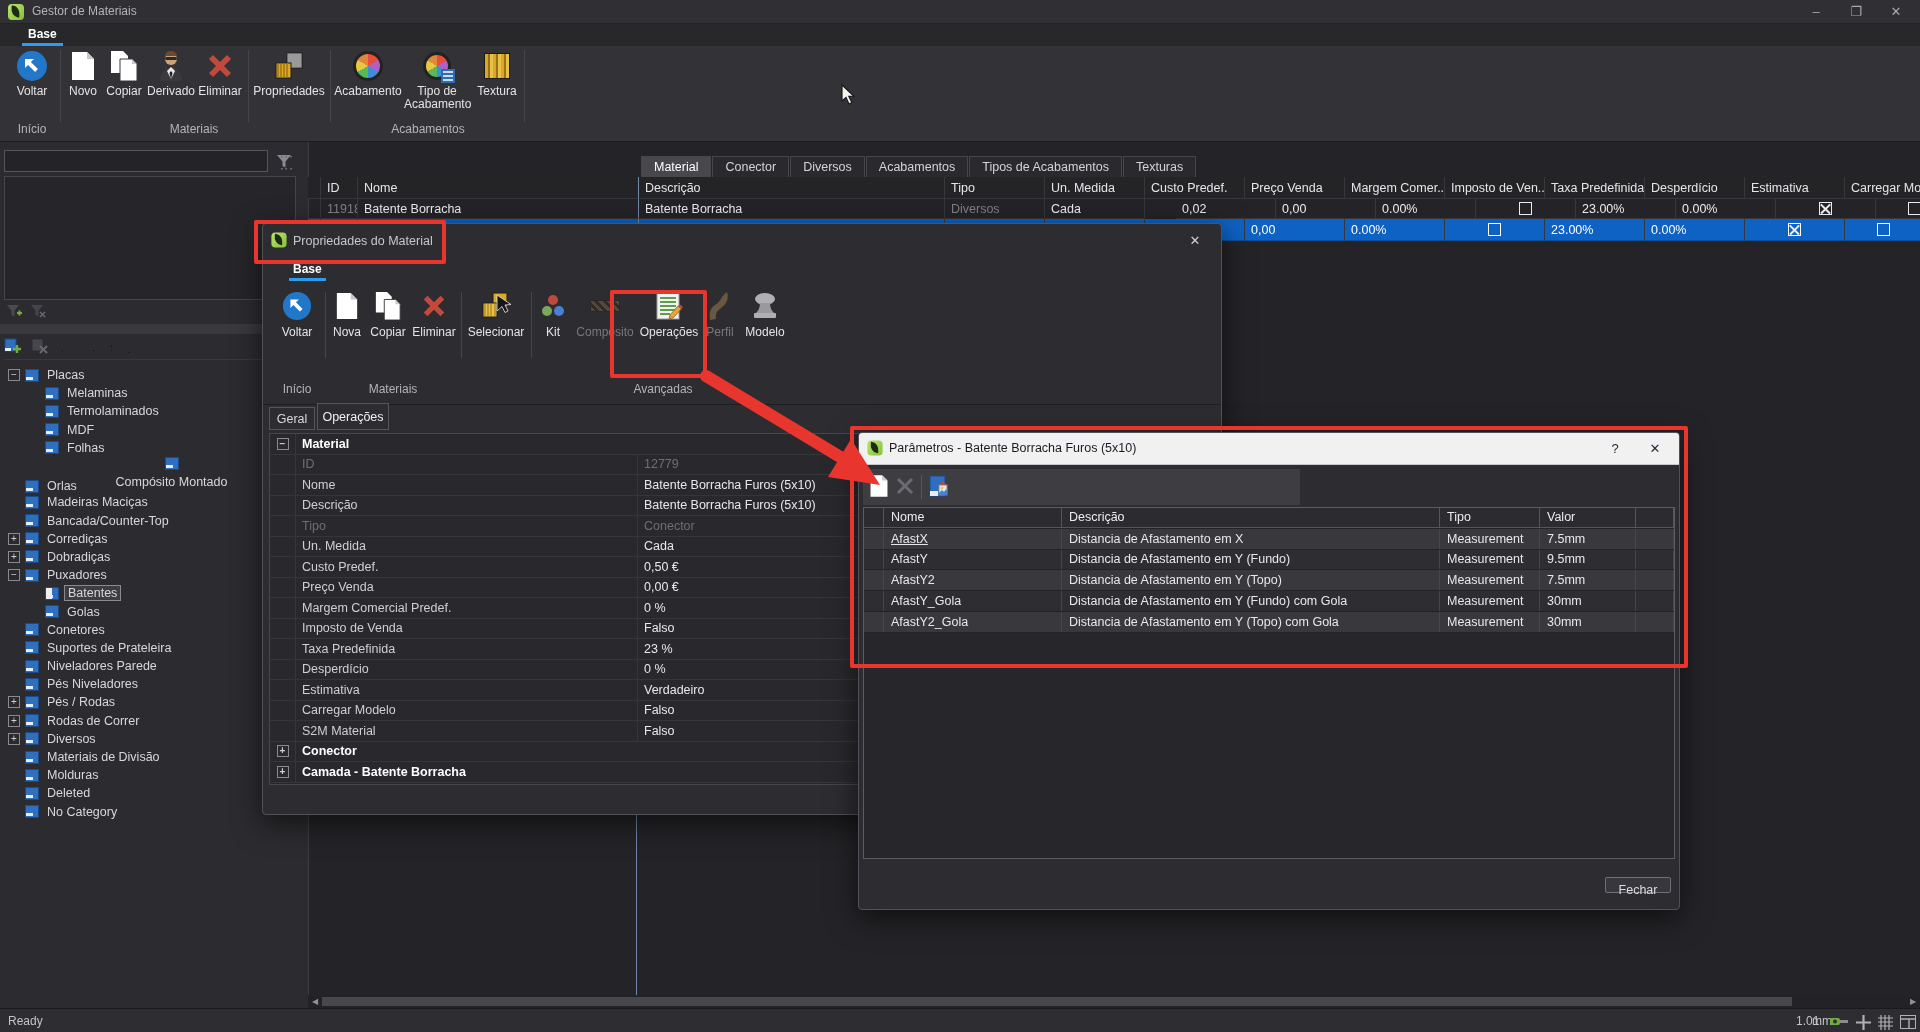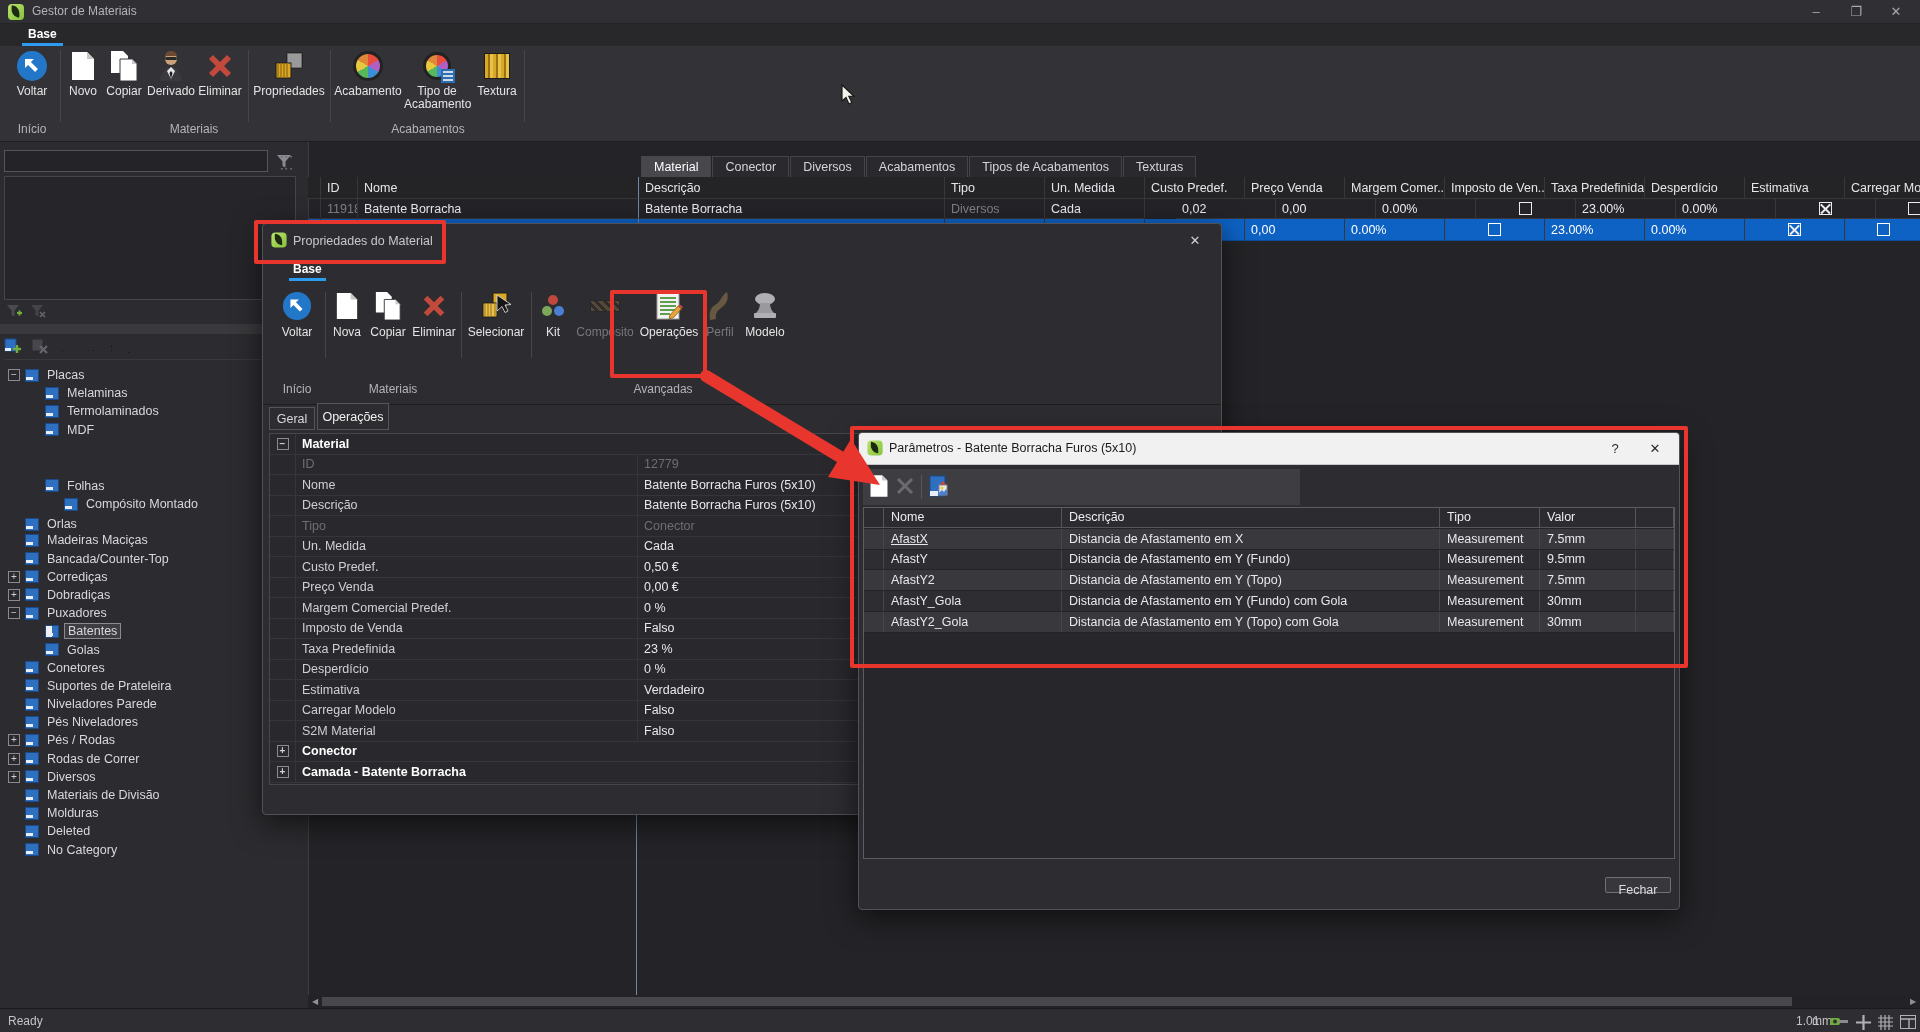--- a/index.html
+++ b/index.html
@@ -267,25 +267,25 @@
           <span class="tlabel">Melaminas</span>
         </div>
         <div class="treerow" style="padding-left: 45px;">
           <span class="bookicon"></span>
           <span class="tlabel">Termolaminados</span>
         </div>
         <div class="treerow" style="padding-left: 45px;">
           <span class="bookicon"></span>
           <span class="tlabel">MDF</span>
         </div>
-        <div class="treerow" style="padding-left: 45px; margin-top: 38px;">
+        <div class="treerow" style="padding-left: 45px;">
           <span class="bookicon"></span>
           <span class="tlabel">Folhas</span>
         </div>
-        <div class="treerow" style="padding-left: 64px;">
+        <div class="treerow" style="padding-left: 45px; flex-direction: column;">
           <span class="bookicon"></span>
           <span class="tlabel">Compósito Montado</span>
         </div>
         <div class="treerow" style="padding-left: 8px; align-items: flex-end;">
           <span class="spacer12"></span>
           <span class="bookicon"></span>
           <span class="tlabel">Orlas</span>
         </div>
         <div class="treerow" style="padding-left: 8px;">
           <span class="spacer12"></span>

